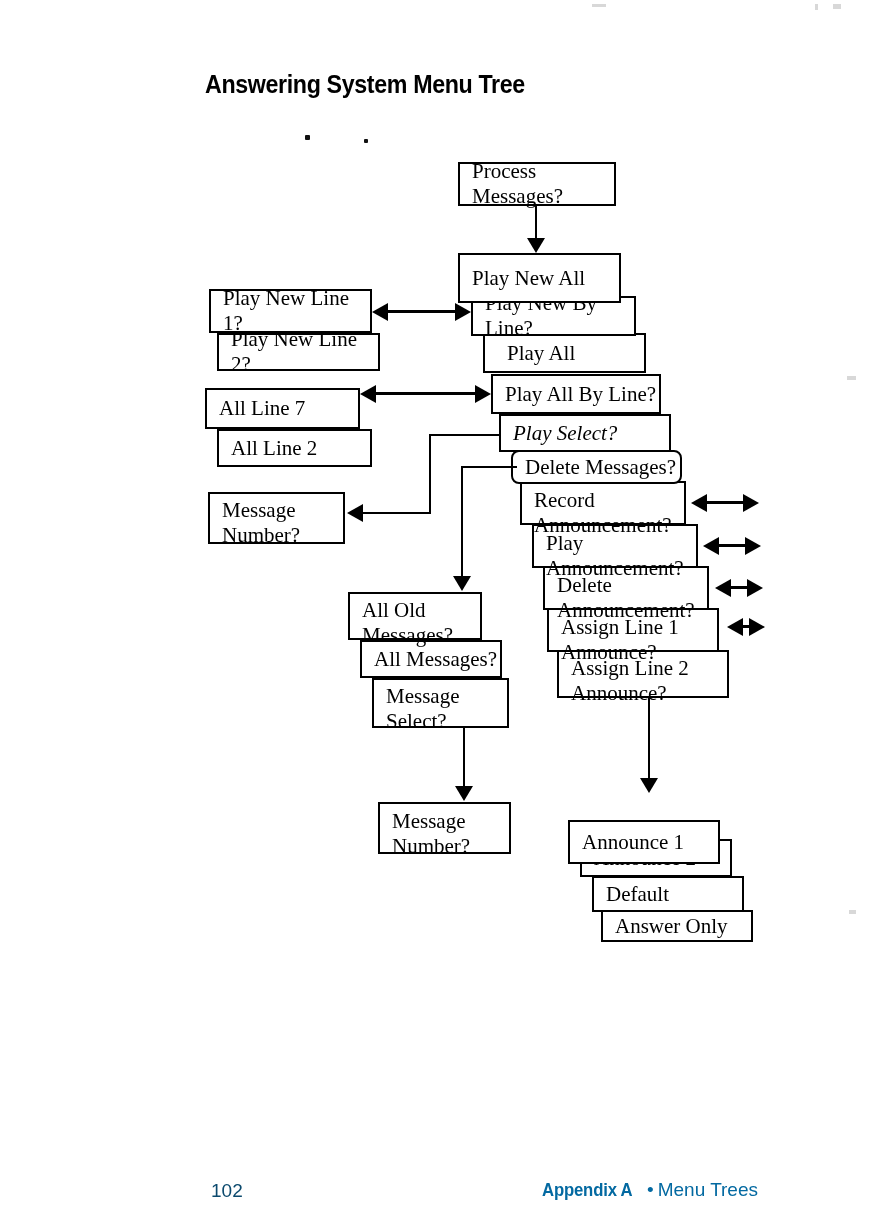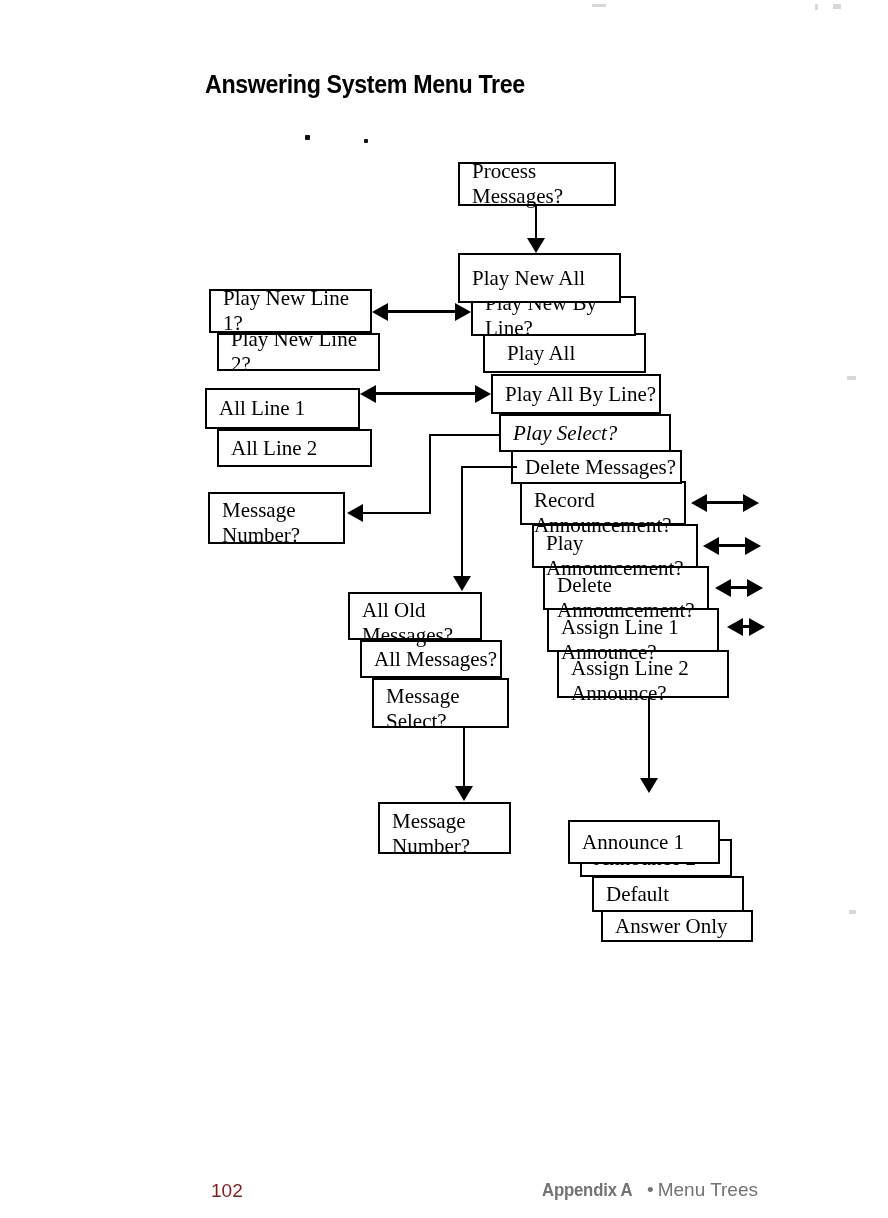--- a/index.html
+++ b/index.html
@@ -106,30 +106,30 @@
     top: 7px;
   }
 
   
   #footer-page-number {
     position: absolute;
     left: 196px;
     top: 1180px;
     font-family: "Liberation Sans", "DejaVu Sans", sans-serif;
     font-size: 19px;
-    color: #7f1d1d;
+    color: #0c4a6e;
   }
   #footer-right {
     position: absolute;
     right: 145px;
     top: 1179px;
     font-family: "Liberation Sans", "DejaVu Sans", sans-serif;
     font-size: 19px;
     white-space: nowrap;
-    color: #737373;
+    color: #0369a1;
   }
   #footer-right .appendix {
     font-weight: bold;
     transform: scaleX(0.88);
     display: inline-block;
     transform-origin: left center;
     letter-spacing: -0.2px;
   }
   #footer-right .bullet { padding: 0 4px 0 2px; }
 </style>
@@ -162,37 +162,37 @@
 
   <div class="node" style="left:528px;top:566px;width:166px;height:44px;">Delete
 Announcement?</div>
 
   <div class="node" style="left:517px;top:524px;width:166px;height:44px;">Play
 Announcement?</div>
 
   <div class="node" style="left:505px;top:481px;width:166px;height:44px;">Record
 Announcement?</div>
 
-  <div class="node mid" style="left:496px;top:450px;width:171px;height:34px;">Delete Messages?</div>
+  <div class="node mid" style="left:496px;top:450px;width:171px;height:34px;border-radius:8px;">Delete Messages?</div>
 
   <div class="node mid" style="left:484px;top:414px;width:172px;height:38px;font-style:italic;">Play Select?</div>
 
   <div class="node mid" style="left:476px;top:374px;width:170px;height:40px;">Play All By Line?</div>
 
   <div class="node mid" style="left:468px;top:333px;width:163px;height:40px;padding-left:22px;">Play All</div>
 
   <div class="node mid" style="left:456px;top:296px;width:165px;height:40px;">Play New By Line?</div>
 
   <div class="node mid" style="left:443px;top:253px;width:163px;height:50px;">Play New All</div>
 
   <div class="node mid" style="left:202px;top:333px;width:163px;height:38px;">Play New Line 2?</div>
   <div class="node mid" style="left:194px;top:289px;width:163px;height:44px;">Play New Line 1?</div>
 
   <div class="node mid" style="left:202px;top:429px;width:155px;height:38px;">All Line 2</div>
-  <div class="node mid" style="left:190px;top:388px;width:155px;height:41px;">All Line 1</div>
+  <div class="node mid" style="left:190px;top:388px;width:155px;height:41px;">All Line 7</div>
 
   <div class="node" style="left:193px;top:492px;width:137px;height:52px;padding-top:4px;">Message
 Number?</div>
 
   <div class="node" style="left:357px;top:678px;width:137px;height:50px;padding-top:4px;">Message
 Select?</div>
   <div class="node mid" style="left:345px;top:640px;width:142px;height:38px;">All Messages?</div>
   <div class="node" style="left:333px;top:592px;width:134px;height:48px;padding-top:4px;">All Old
 Messages?</div>
 

